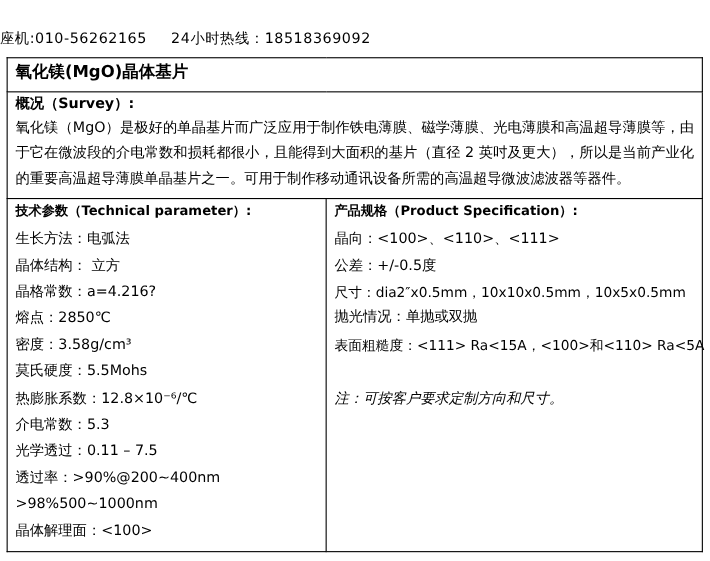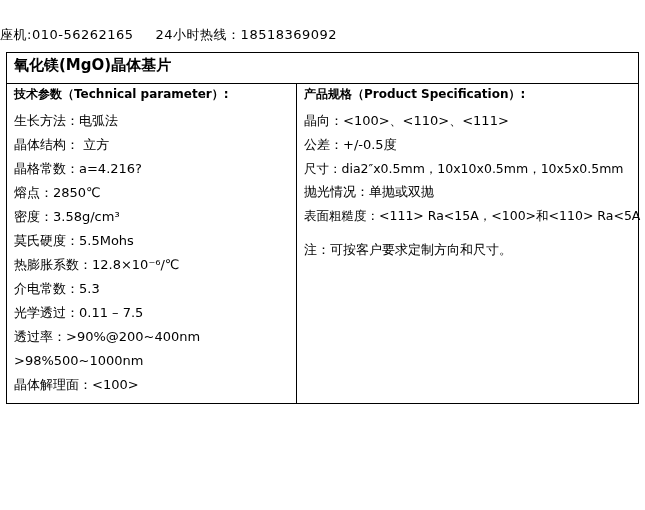--- a/index.html
+++ b/index.html
@@ -75,41 +75,48 @@
     line-height: 1.85;
     white-space: nowrap;
   }
   .spec-line.small {
     font-size: 12.5px;
   }
   .param-cell {
     width: 290px;
   }
   .note-line {
-    margin-top: 11px;
+    margin-top: 26px;
     line-height: 1.85;
+    font-style: italic;
   }
 </style>
 </head>
 <body>
 
 <div class="page">
 
   <div class="header-contact">
     <span>座机:010-56262165</span><span class="sp"></span><span>24小时热线：18518369092</span>
   </div>
 
   <table class="table">
     <colgroup>
       <col style="width:290px">
       <col style="width:342px">
     </colgroup>
     <tbody>
       <tr>
         <td class="title-cell" colspan="2">氧化镁(MgO)晶体基片</td>
+      </tr>
+      <tr>
+        <td class="survey-cell" colspan="2">
+          <div class="survey-head">概况（Survey）:</div>
+          <div class="survey-body">氧化镁（MgO）是极好的单晶基片而广泛应用于制作铁电薄膜、磁学薄膜、光电薄膜和高温超导薄膜等，由于它在微波段的介电常数和损耗都很小，且能得到大面积的基片（直径 2 英吋及更大），所以是当前产业化的重要高温超导薄膜单晶基片之一。可用于制作移动通讯设备所需的高温超导微波滤波器等器件。</div>
+        </td>
       </tr>
       <tr>
         <td class="param-cell">
           <div class="col-head">技术参数（Technical parameter）:</div>
           <div class="spec-line">生长方法：电弧法</div>
           <div class="spec-line">晶体结构： 立方</div>
           <div class="spec-line">晶格常数：a=4.216?</div>
           <div class="spec-line">熔点：2850℃</div>
           <div class="spec-line">密度：3.58g/cm³</div>
           <div class="spec-line">莫氏硬度：5.5Mohs</div>

